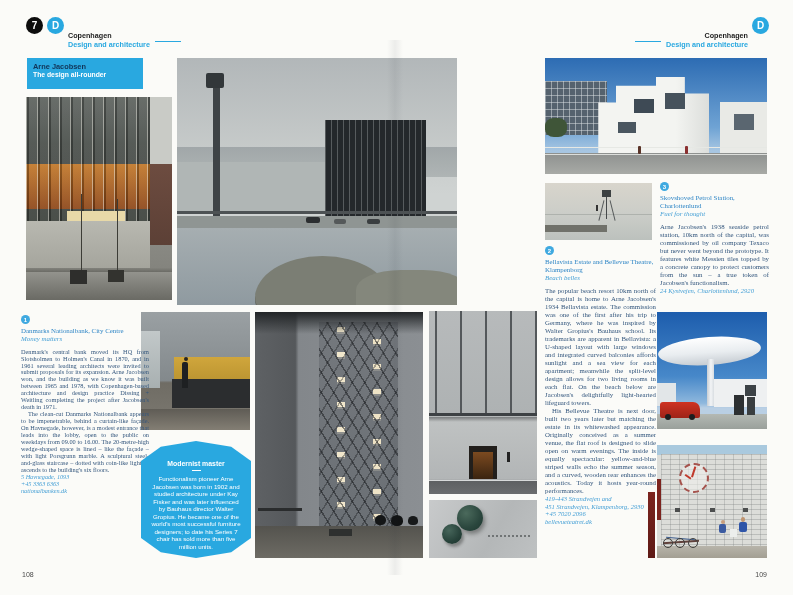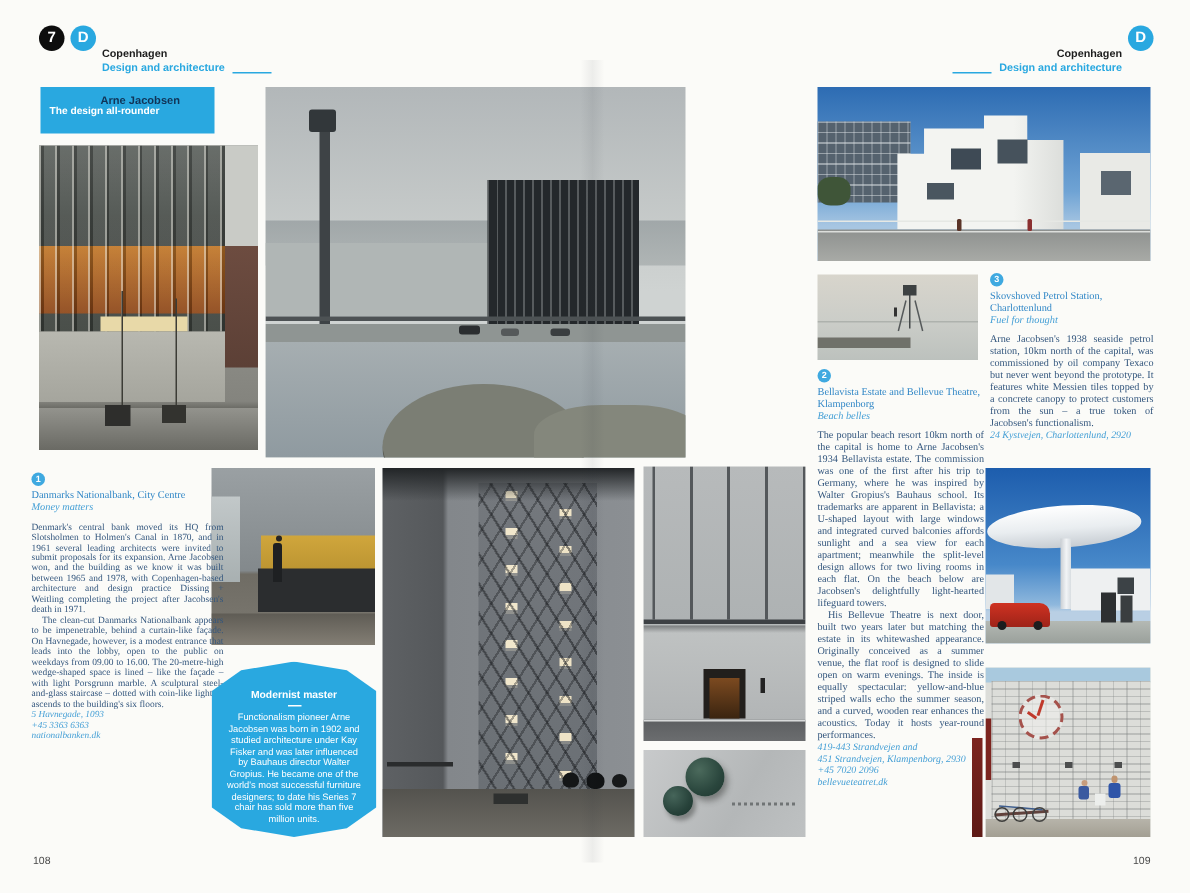--- a/index.html
+++ b/index.html
@@ -7,28 +7,28 @@
 
   
   .hdr{position:absolute;top:17px;display:flex;align-items:flex-start;gap:4px;}
   .hdr-left{left:26px;}
   .hdr-right{right:24px;}
   .circ{width:17px;height:17px;border-radius:50%;color:#fff;font-weight:bold;font-size:10px;display:flex;align-items:center;justify-content:center;}
   .circ-black{background:#0d0d0d;}
   .circ-blue{background:#29a8e0;}
   .hdr-txt{font-size:7.2px;line-height:8.6px;margin-top:15px;}
   .hdr-city{color:#1c1c1c;font-weight:bold;}
-  .hdr-sec{color:#29a8e0;font-weight:bold;display:flex;align-items:flex-end;gap:5px;}
+  .hdr-sec{color:#29a8e0;font-weight:bold;display:flex;align-items:flex-start;gap:5px;}
   .hdr-right .hdr-txt{text-align:right;}
   .hdr-right .hdr-sec{justify-content:flex-end;}
   .dash{display:inline-block;width:26px;height:1px;background:#29a8e0;}
 
   
   .aj-label{position:absolute;left:27px;top:58px;width:104px;height:24px;background:#29a8e0;padding:4px 6px 3px 6px;}
-  .aj-title{font-size:7.4px;font-weight:bold;color:#113457;line-height:9px;margin-left:34px;}
+  .aj-title{font-size:7.4px;font-weight:bold;color:#113457;line-height:9px;}
   .aj-sub{font-size:6.8px;font-weight:bold;color:#ffffff;line-height:8px;}
 
   
   .col{position:absolute;font-family:"Liberation Serif",serif;color:#33567d;}
   .col1{left:21px;top:315px;width:128px;}
   .col2{left:545px;top:246px;width:111px;}
   .col3{left:660px;top:182px;width:109px;}
   .numc{width:9px;height:9px;border-radius:50%;background:#3fa9e0;color:#fff;font-size:6px;font-family:"Liberation Sans",sans-serif;font-weight:bold;display:flex;align-items:center;justify-content:center;margin-bottom:3px;}
   .cap-t{color:#2f86c6;font-size:6.9px;line-height:7.8px;}
   .cap-s{color:#46a0d6;font-style:italic;font-size:6.9px;line-height:7.8px;margin-bottom:6px;}

